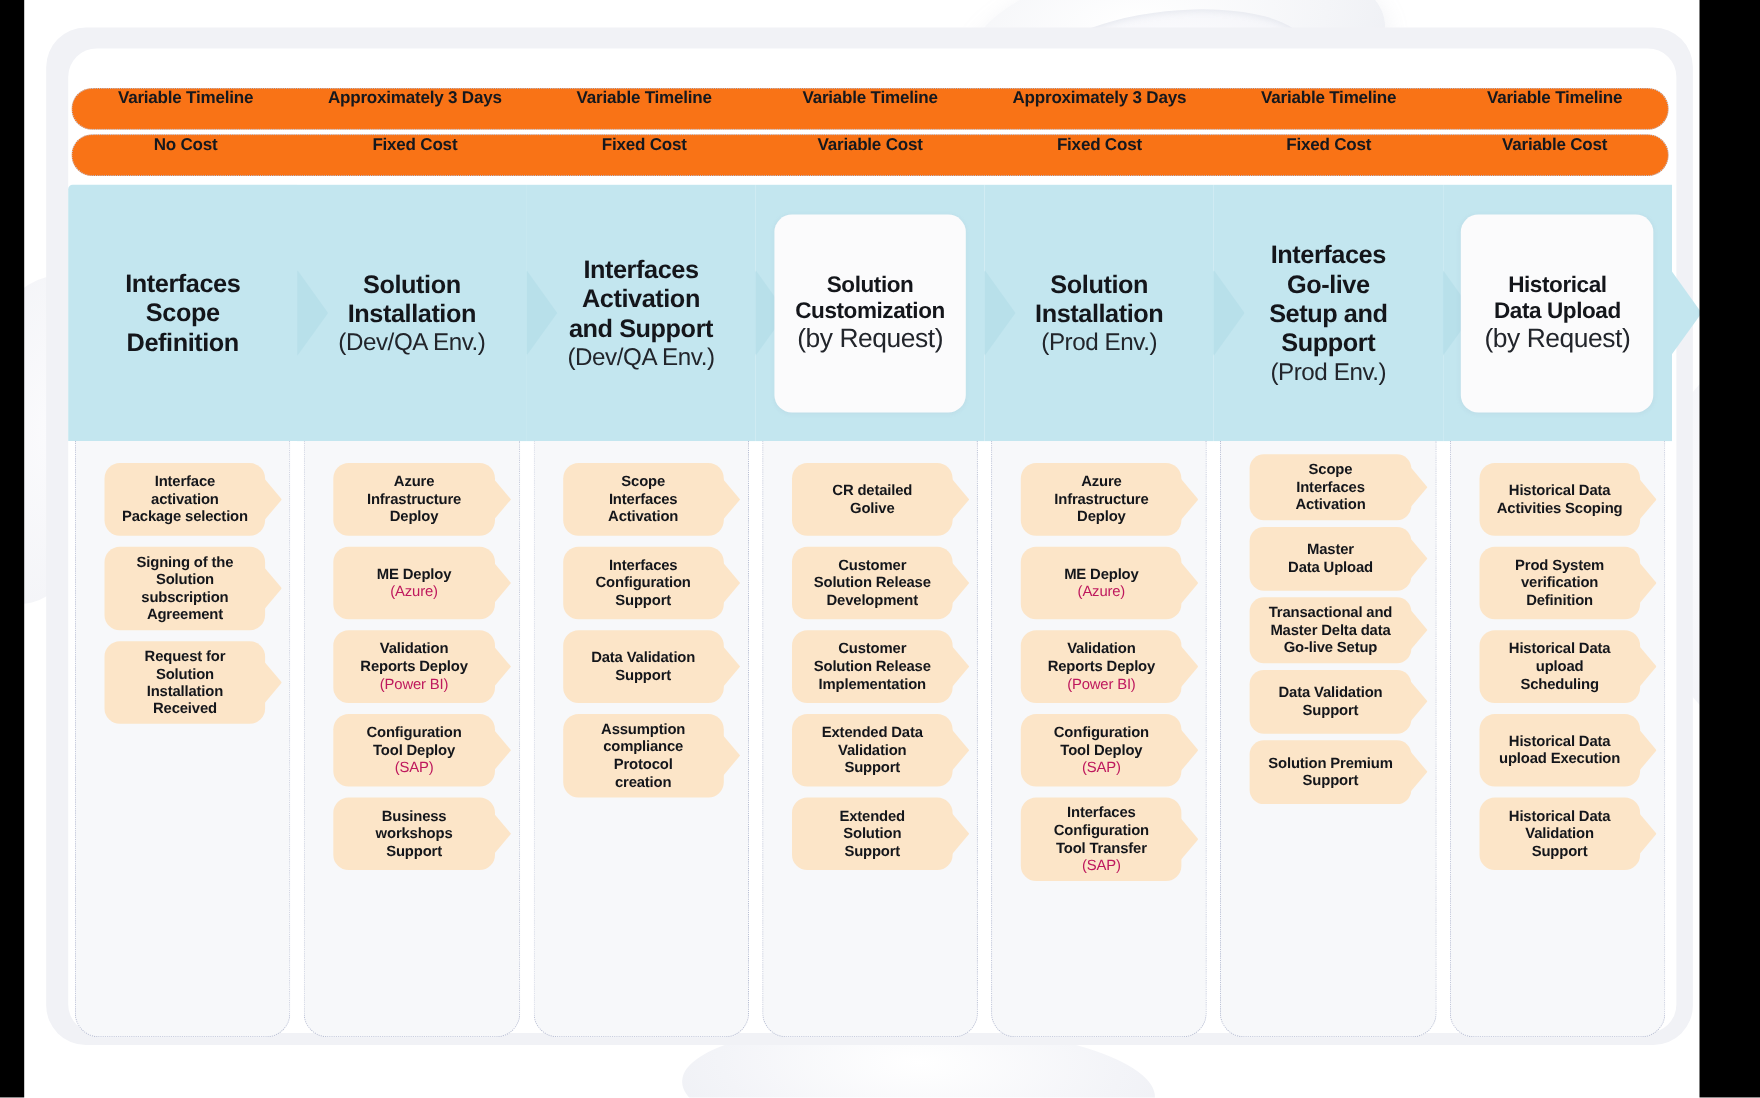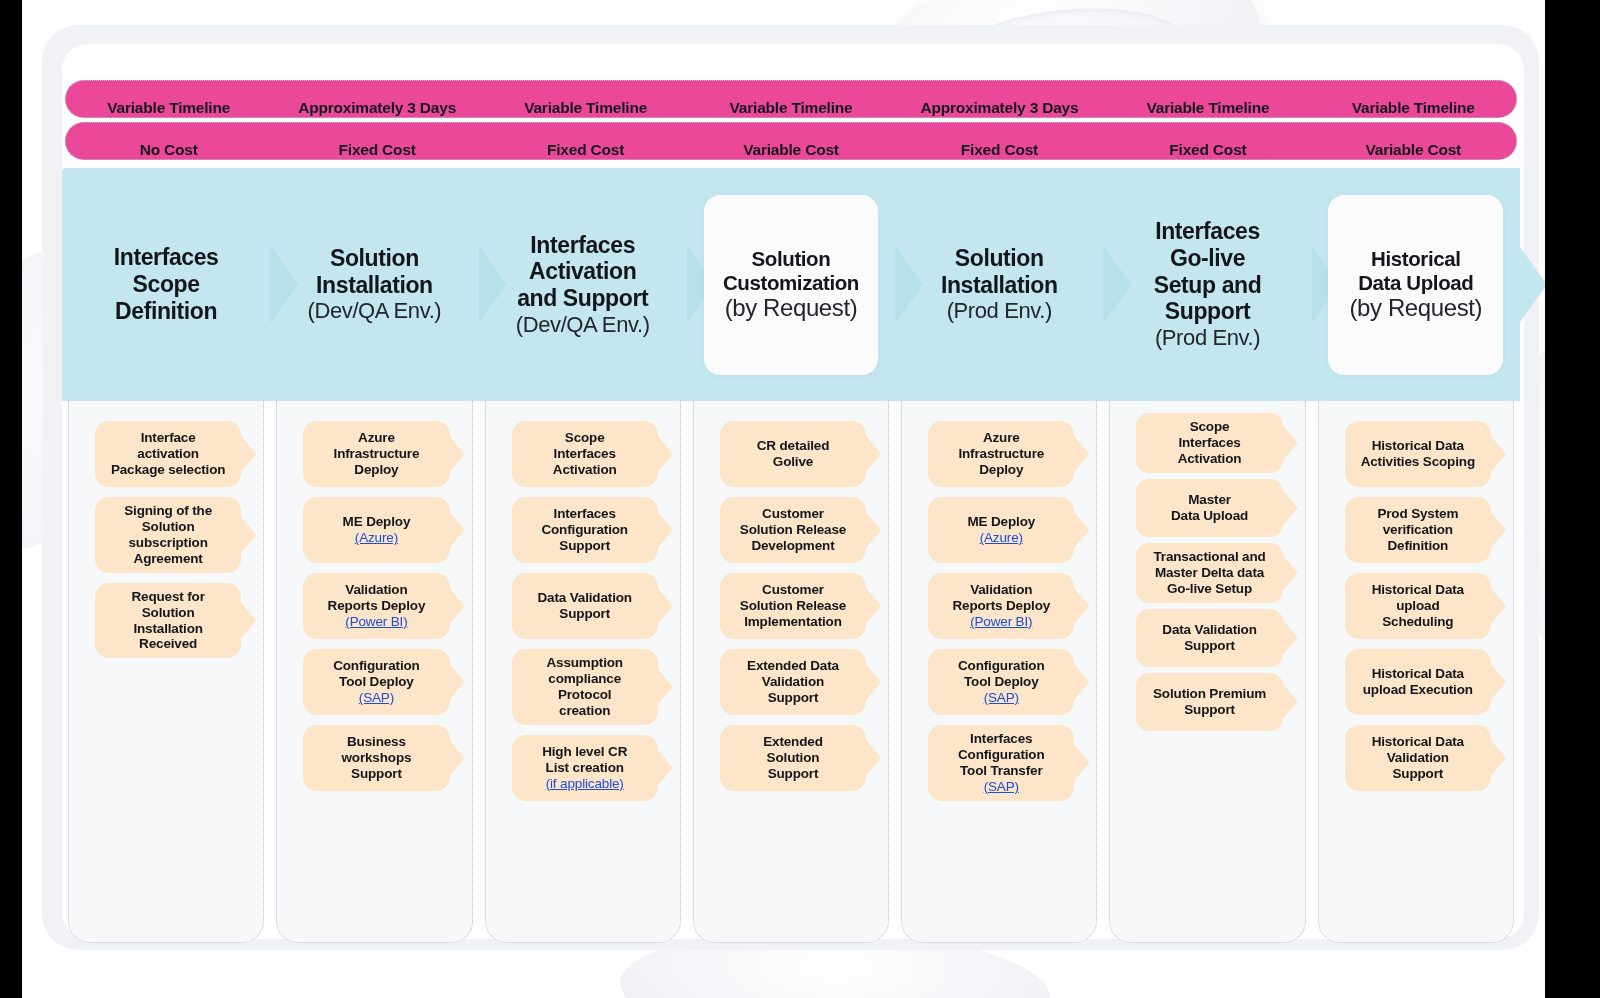--- a/index.html
+++ b/index.html
@@ -114,24 +114,24 @@
     height: 860px;
     z-index: 20;
   }
 
   
   .header-row {
     position: relative;
     display: flex;
     height: 38px;
     margin: 0 3px 4px 3px;
-    background: #ec4899;
+    background: #f97316;
     border: 1.3px dotted #b9bfd4;
     border-radius: 19px;
-    align-items: flex-end;
+    align-items: flex-start;
   }
   .header-cell {
     flex: 1 1 0;
     text-align: center;
     font-size: 15.5px;
     font-weight: bold;
     color: #16181d;
     letter-spacing: -0.2px;
     white-space: nowrap;
   }
@@ -275,22 +275,21 @@
 
   .task-text {
     font-size: 13.5px;
     font-weight: bold;
     color: #14161b;
     line-height: 1.18;
     letter-spacing: -0.15px;
   }
   .task-text .muted {
     font-weight: normal;
-    color: #1d4ed8;
-    text-decoration: underline;
+    color: #be185d;
   }
 
   
   .column:last-child .phase-arrow { right: -27px; }
 </style>
 </head>
 <body>
 
 <div id="stage">
 
@@ -388,23 +387,20 @@
             </div>
             <div class="task">
               <div class="task-text"><span>Interfaces</span><br><span>Configuration</span><br><span>Support</span></div>
             </div>
             <div class="task">
               <div class="task-text"><span>Data Validation</span><br><span>Support</span></div>
             </div>
             <div class="task">
               <div class="task-text"><span>Assumption</span><br><span>compliance</span><br><span>Protocol</span><br><span>creation</span></div>
             </div>
-            <div class="task">
-              <div class="task-text"><span>High level CR</span><br><span>List creation</span><br><span class="muted">(if applicable)</span></div>
-            </div>
           </div>
         </div>
         <div class="column">
           <div class="phase boxed">
             <div class="phase-notch"></div>
             <div class="phase-arrow"></div>
             <div class="phase-inner">
               <div class="phase-label">
                 <span class="phase-title"><span>Solution</span><br><span>Customization</span></span>
                 <span class="phase-sub">(by Request)</span>

